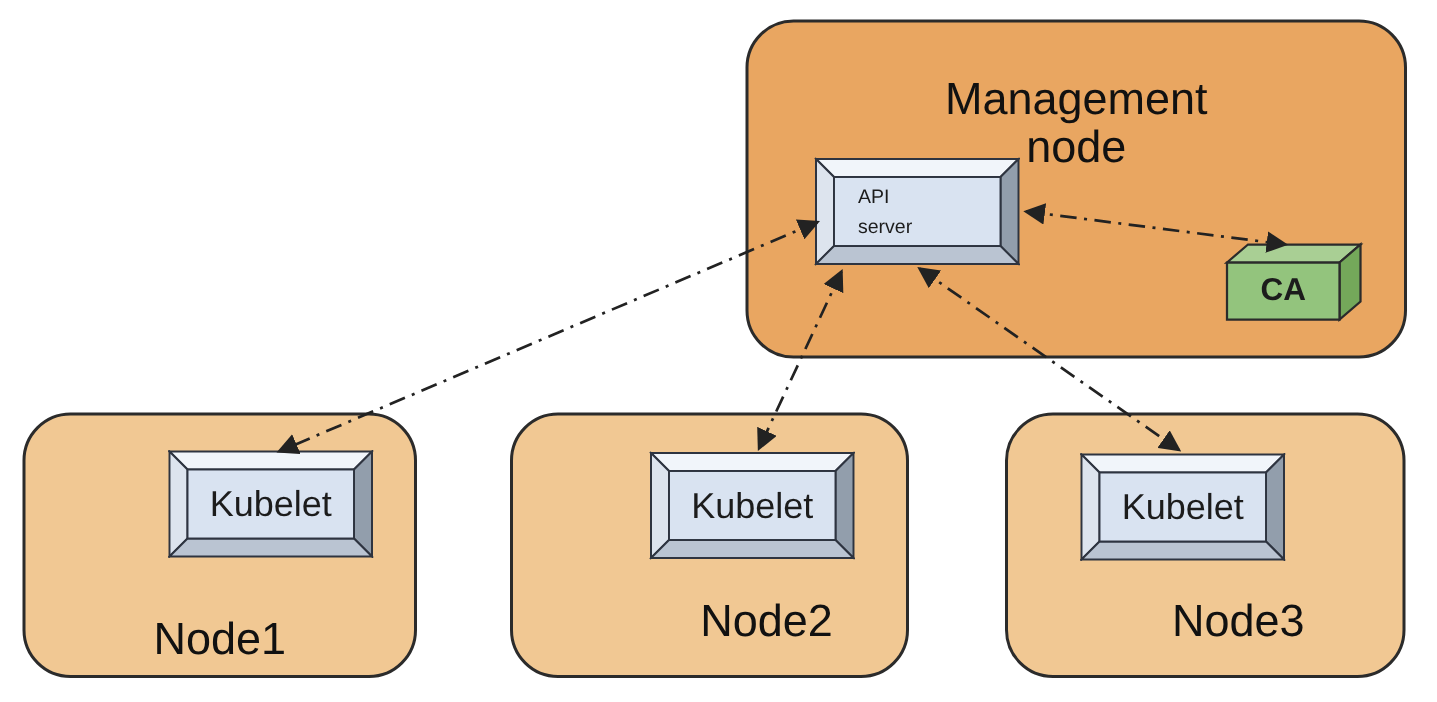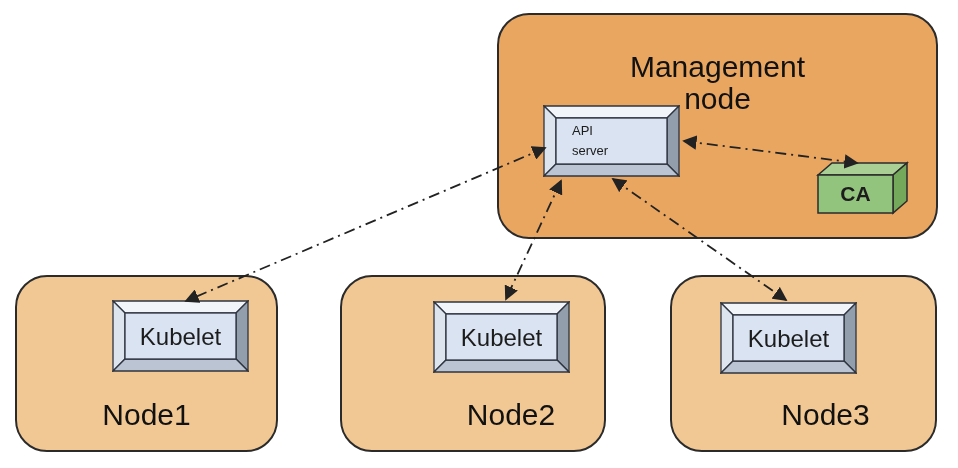--- a/index.html
+++ b/index.html
@@ -86,21 +86,21 @@
 
   <div class="rounded-node mgmt">
     <div class="node-title">Management
 node</div>
   </div>
 
   <div class="rounded-node worker n1"></div>
   <div class="rounded-node worker n2"></div>
   <div class="rounded-node worker n3"></div>
 
-  <div class="worker-label" style="left:15px;width:263px;">Node1</div>
+  <div class="worker-label" style="left:15px;width:263px;margin-top:12px;">Node1</div>
   <div class="worker-label" style="left:340px;width:266px;margin-left:38px;">Node2</div>
   <div class="worker-label" style="left:670px;width:311px;">Node3</div>
 
   <svg class="bevel-box" style="left:543px;top:105px;" viewBox="0 0 137 72">
     <use href="#bevel-box-shape"></use>
   </svg>
   <div class="bevel-label api-label">API
 server</div>
 
   <svg class="bevel-box" style="left:112px;top:300px;" viewBox="0 0 137 72">

